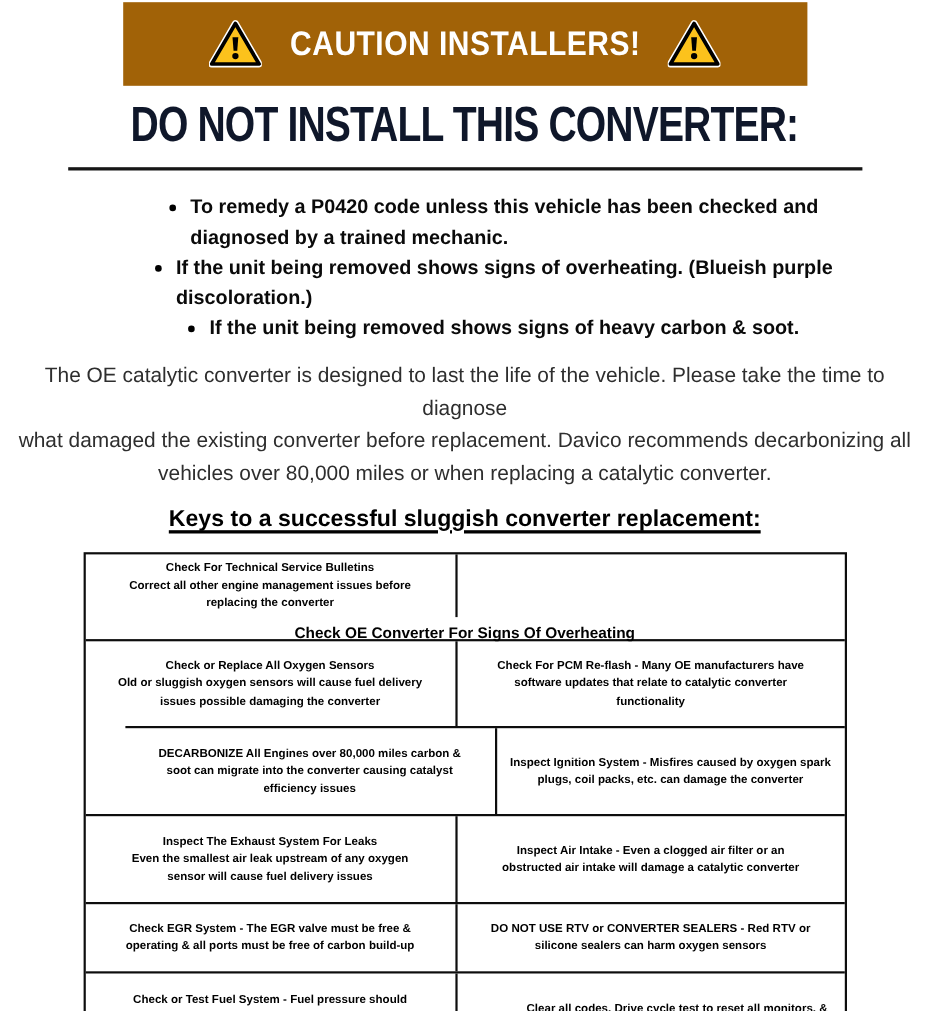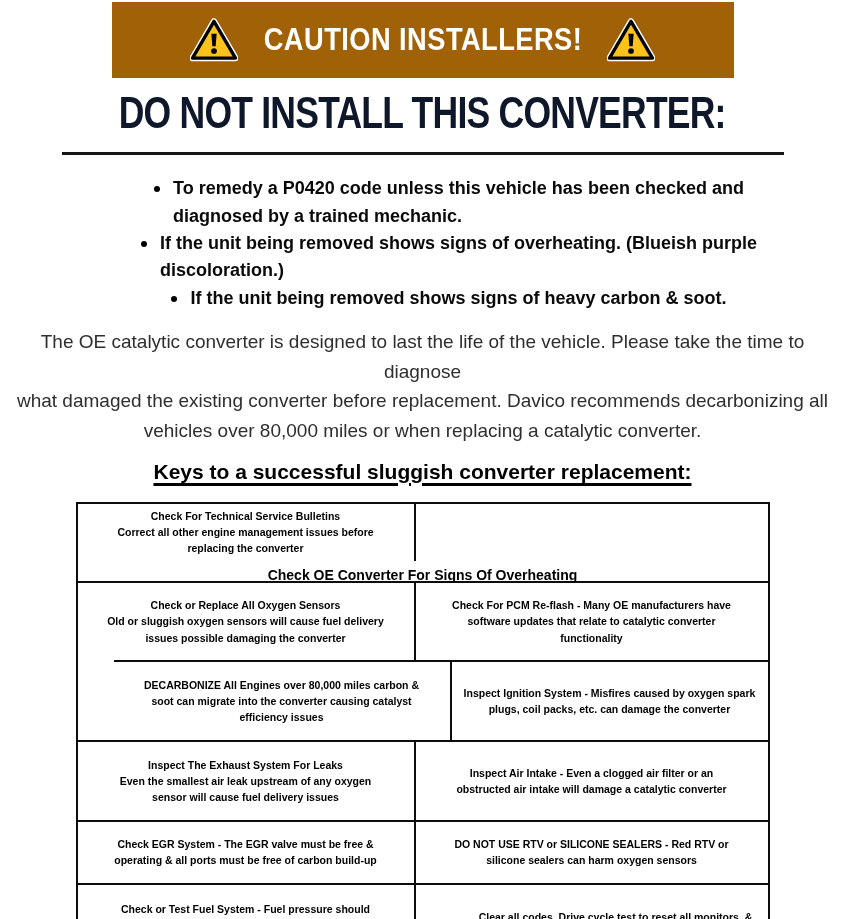--- a/index.html
+++ b/index.html
@@ -175,21 +175,21 @@
     <div class="trow">
       <div class="tcell left">Inspect The Exhaust System For Leaks
 Even the smallest air leak upstream of any oxygen
 sensor will cause fuel delivery issues</div>
       <div class="tcell right">Inspect Air Intake - Even a clogged air filter or an
 obstructed air intake will damage a catalytic converter</div>
     </div>
     <div class="trow">
       <div class="tcell left">Check EGR System - The EGR valve must be free &amp;
 operating &amp; all ports must be free of carbon build-up</div>
-      <div class="tcell right">DO NOT USE RTV or SILICONE SEALERS - Red RTV or
+      <div class="tcell right">DO NOT USE RTV or CONVERTER SEALERS - Red RTV or
 silicone sealers can harm oxygen sensors</div>
     </div>
     <div class="trow">
       <div class="tcell left">Check or Test Fuel System - Fuel pressure should
 remain constant after engine is shut off.  Leaking fuel
 injectors can damage the converter.</div>
       <div class="tcell right">Clear all codes,  Drive cycle test to reset all monitors, &amp;
 Complete the warranty card</div>
     </div>
   </div>

